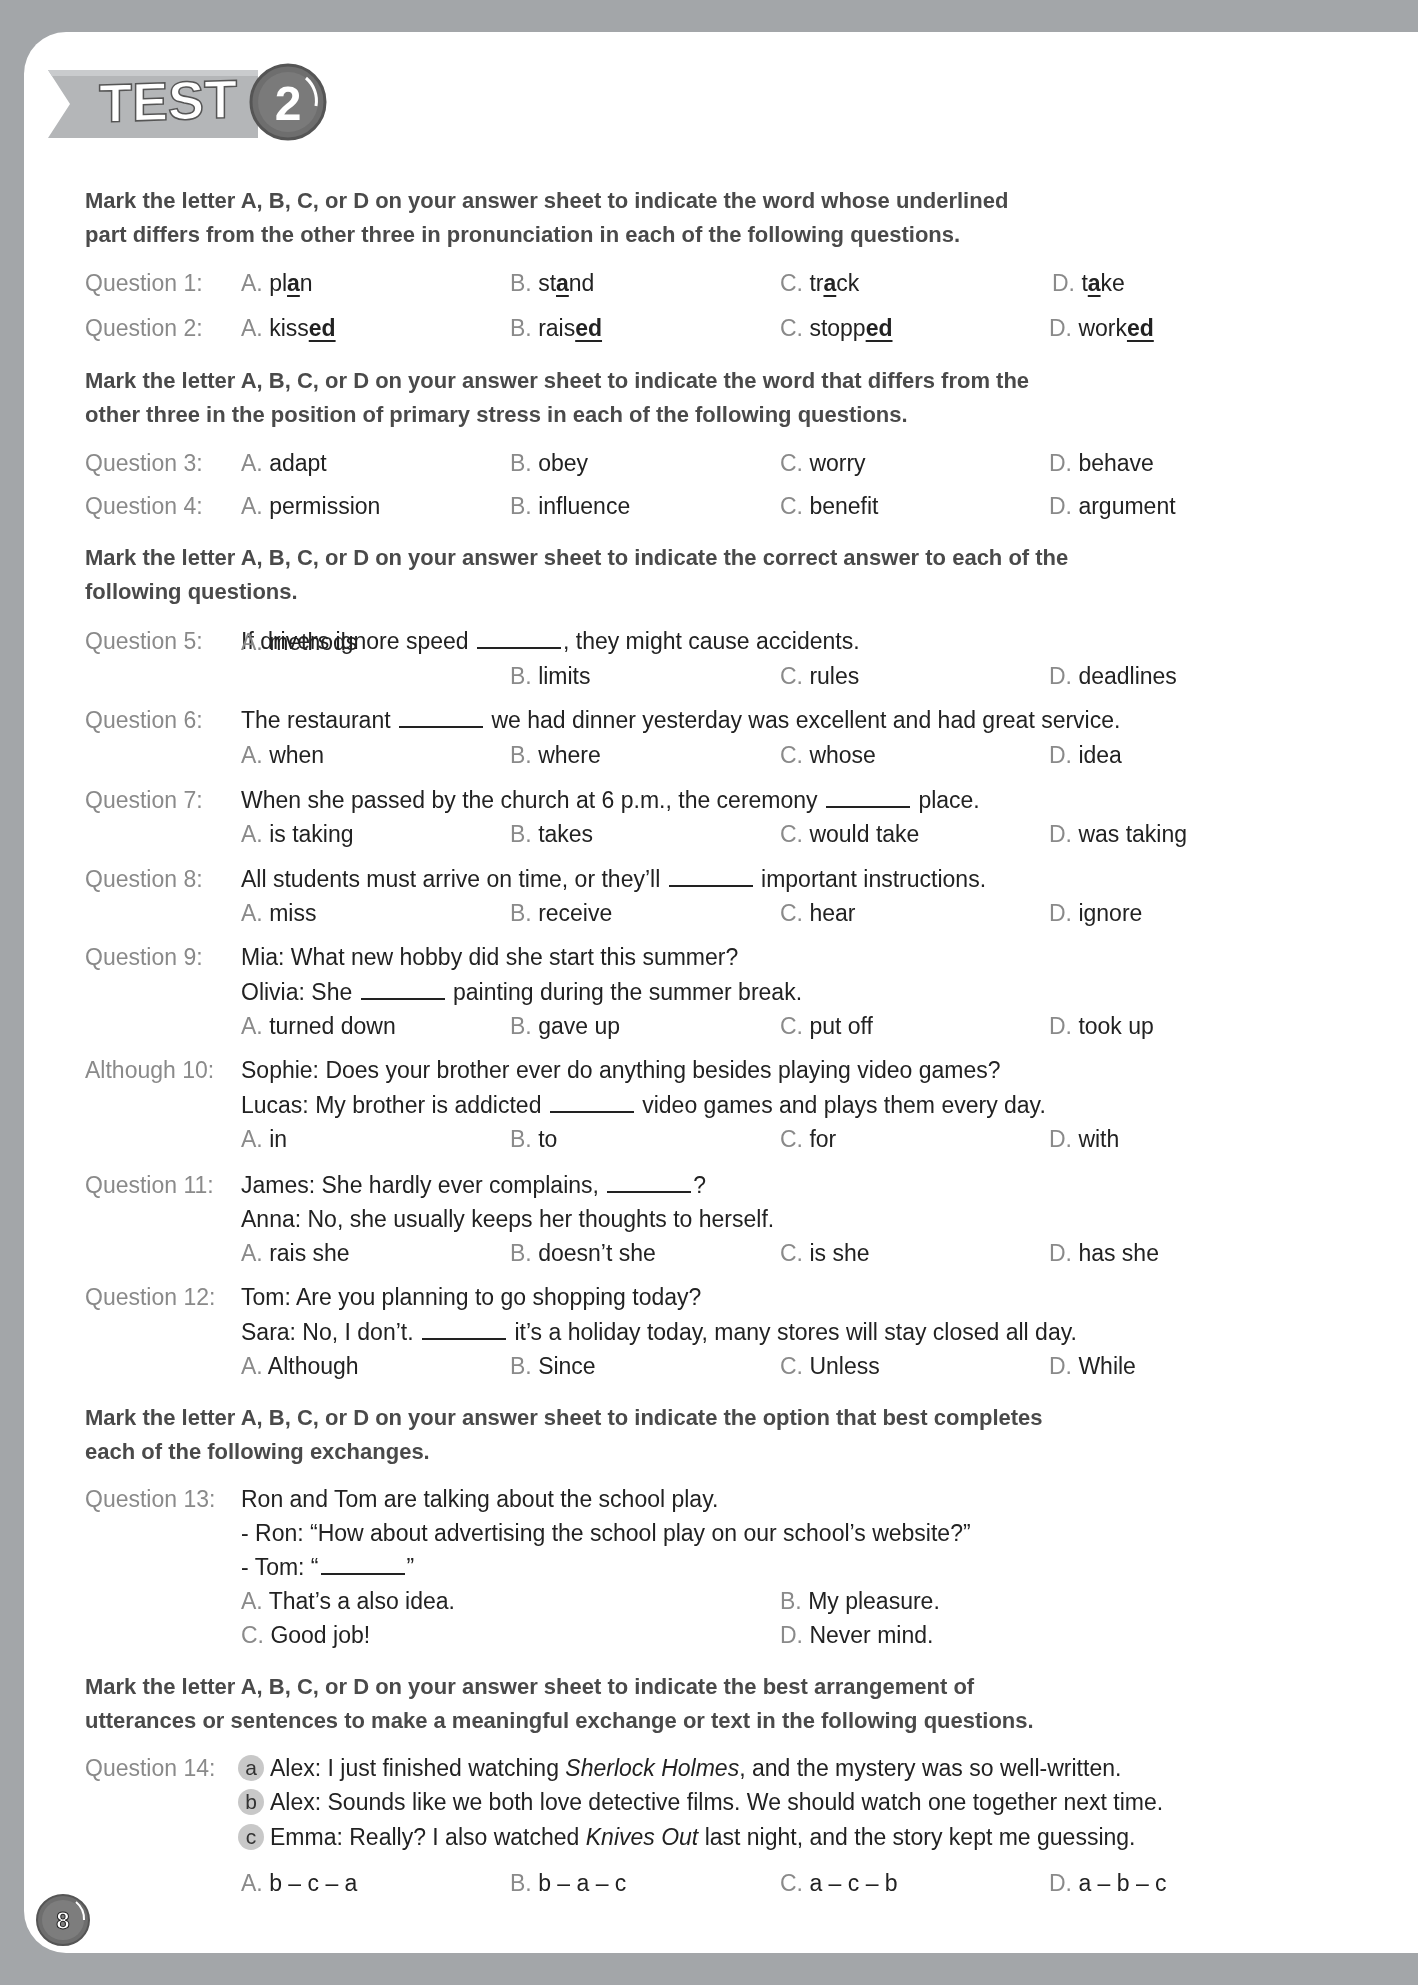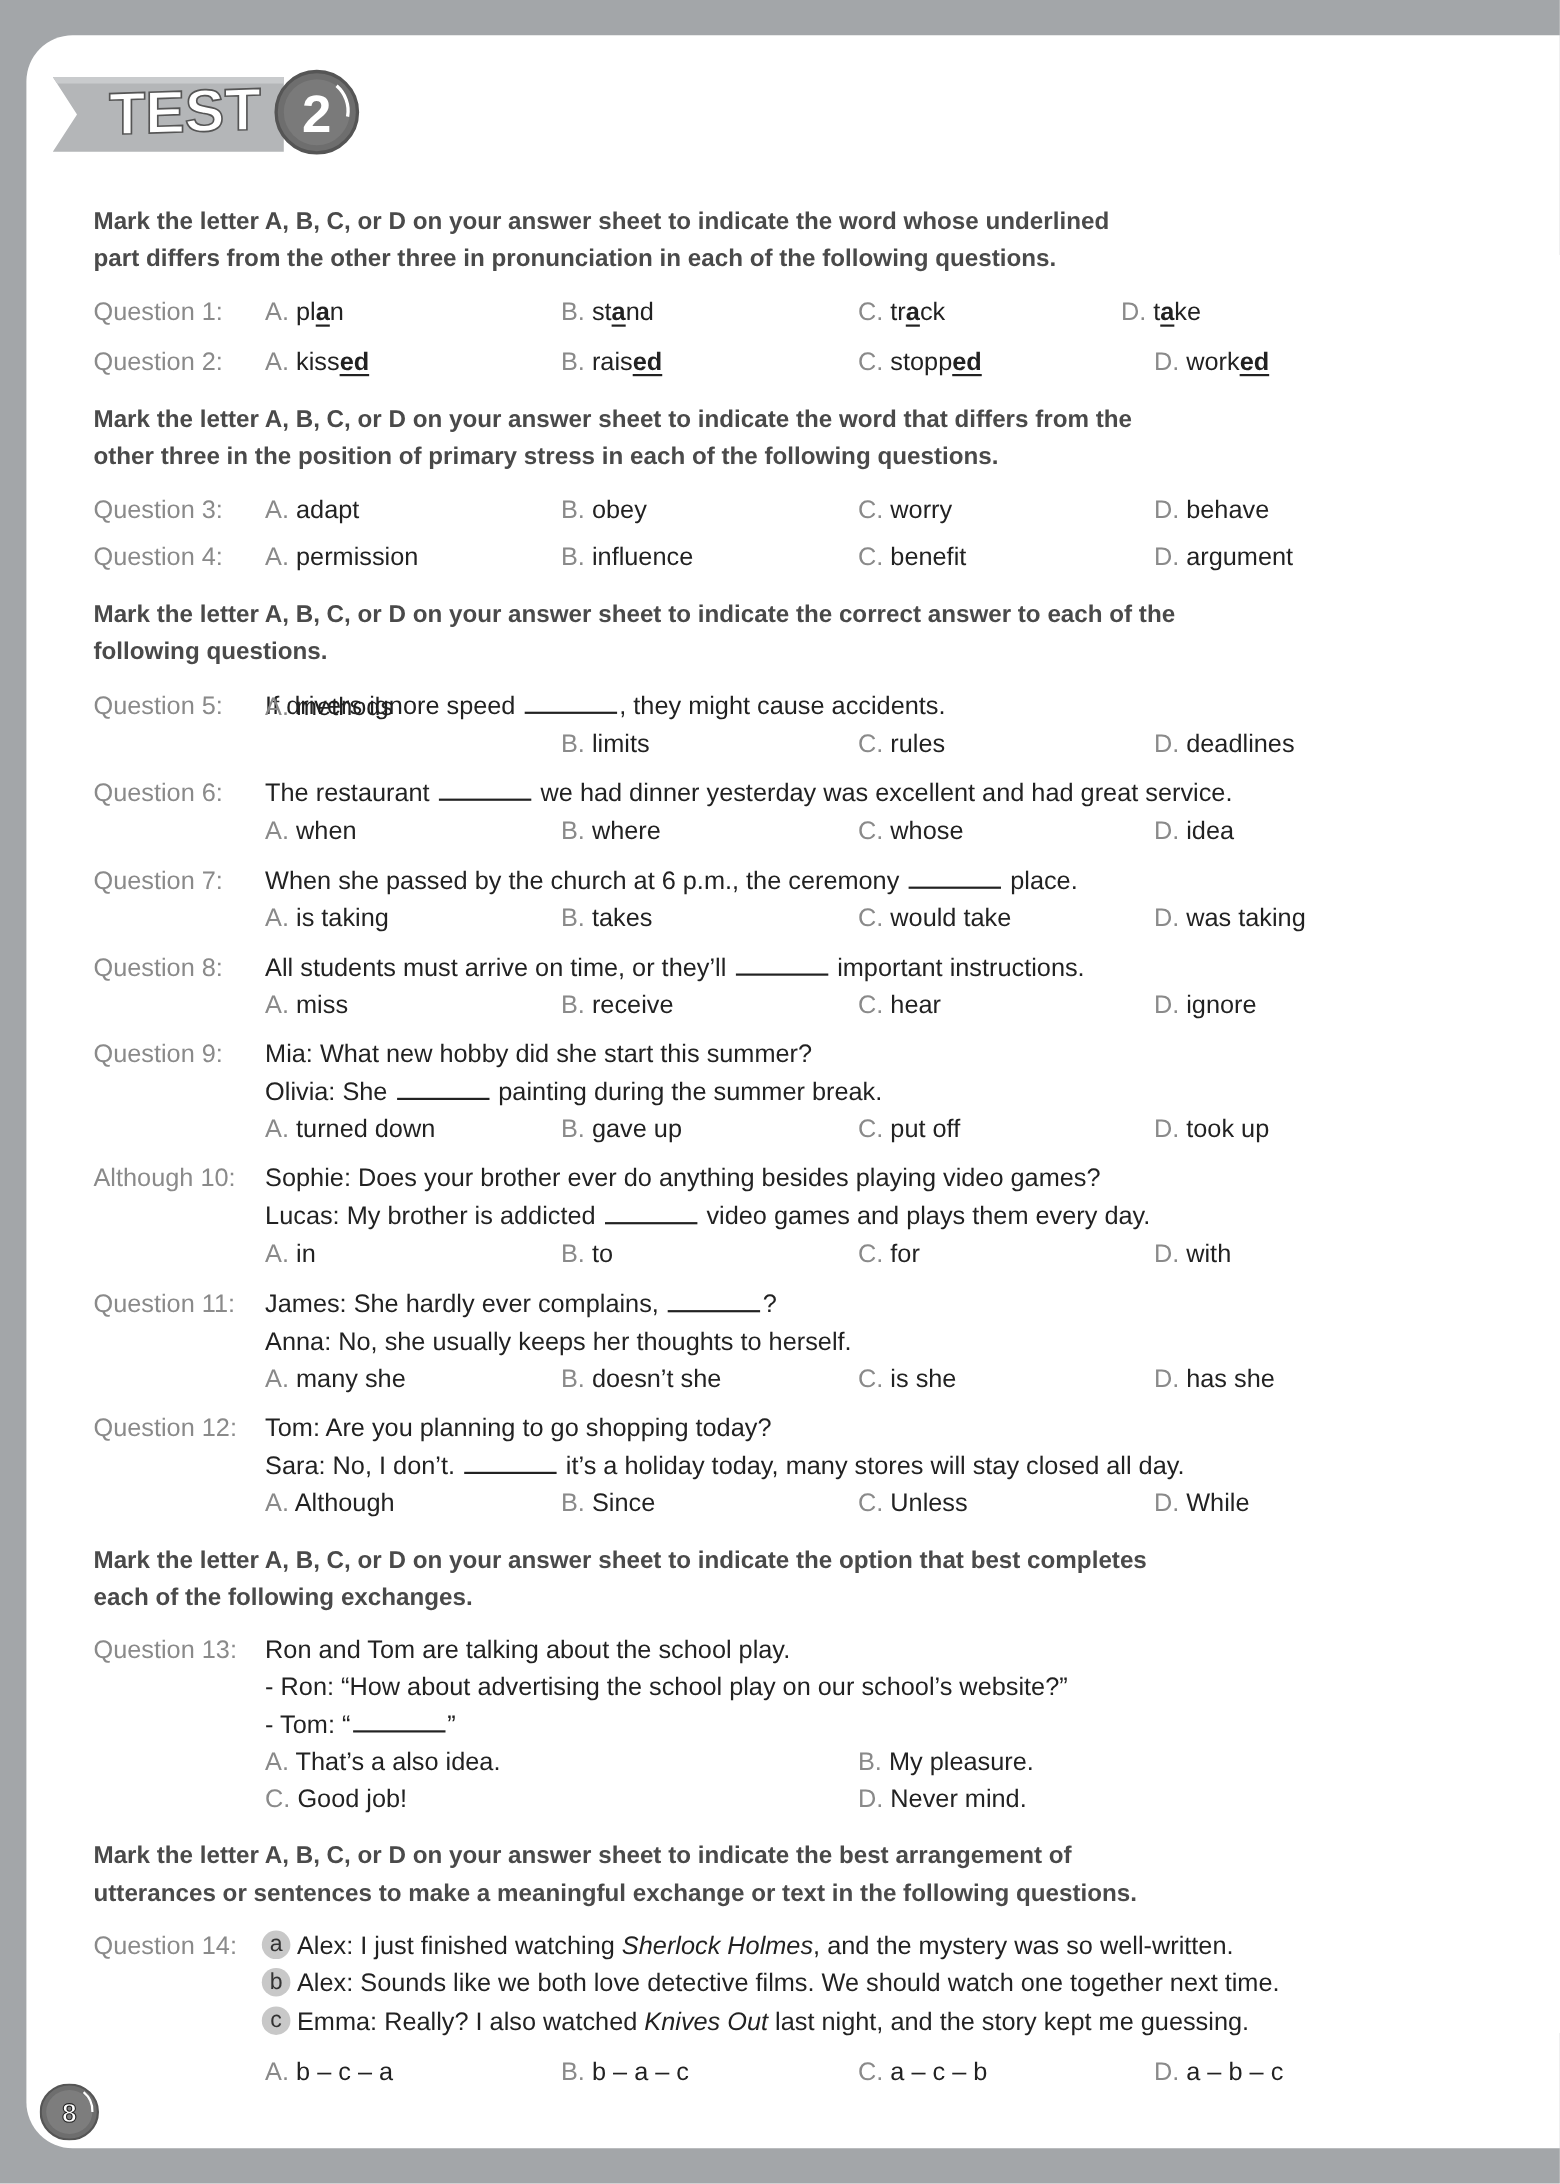--- a/index.html
+++ b/index.html
@@ -35,21 +35,21 @@
   <text x="240" y="58" text-anchor="middle" font-family="Liberation Sans, sans-serif" font-weight="bold" font-size="48" fill="#fff">2</text>
 </svg>
 
 <div class="abs instr" style="top:184px">Mark the letter A, B, C, or D on your answer sheet to indicate the word whose underlined</div>
 <div class="abs instr" style="top:218px">part differs from the other three in pronunciation in each of the following questions.</div>
 
 <div class="abs q qlabel" style="top:266px">Question 1:</div>
 <div class="abs q opt" style="top:266px;left:241px"><span class="ol">A.</span> <span>pl</span><span class="u">a</span><span>n</span></div>
 <div class="abs q opt" style="top:266px;left:510px"><span class="ol">B.</span> <span>st</span><span class="u">a</span><span>nd</span></div>
 <div class="abs q opt" style="top:266px;left:780px"><span class="ol">C.</span> <span>tr</span><span class="u">a</span><span>ck</span></div>
-<div class="abs q opt" style="top:266px;left:1019px"><span class="ol">D.</span> <span>t</span><span class="u">a</span><span>ke</span></div>
+<div class="abs q opt" style="top:266px;left:1052px"><span class="ol">D.</span> <span>t</span><span class="u">a</span><span>ke</span></div>
 
 <div class="abs q qlabel" style="top:311px">Question 2:</div>
 <div class="abs q opt" style="top:311px;left:241px"><span class="ol">A.</span> <span>kiss</span><span class="u">ed</span></div>
 <div class="abs q opt" style="top:311px;left:510px"><span class="ol">B.</span> <span>rais</span><span class="u">ed</span></div>
 <div class="abs q opt" style="top:311px;left:780px"><span class="ol">C.</span> <span>stopp</span><span class="u">ed</span></div>
 <div class="abs q opt" style="top:311px;left:1049px"><span class="ol">D.</span> <span>work</span><span class="u">ed</span></div>
 
 <div class="abs instr" style="top:364px">Mark the letter A, B, C, or D on your answer sheet to indicate the word that differs from the</div>
 <div class="abs instr" style="top:398px">other three in the position of primary stress in each of the following questions.</div>
 
@@ -108,21 +108,21 @@
 <div class="abs q" style="top:1053px;left:241px">Sophie: Does your brother ever do anything besides playing video games?</div>
 <div class="abs q" style="top:1088px;left:241px"><span>Lucas: My brother is addicted</span> <span class="blank"></span> <span>video games and plays them every day.</span></div>
 <div class="abs q opt" style="top:1122px;left:241px"><span class="ol">A.</span> <span>in</span></div>
 <div class="abs q opt" style="top:1122px;left:510px"><span class="ol">B.</span> <span>to</span></div>
 <div class="abs q opt" style="top:1122px;left:780px"><span class="ol">C.</span> <span>for</span></div>
 <div class="abs q opt" style="top:1122px;left:1049px"><span class="ol">D.</span> <span>with</span></div>
 
 <div class="abs q qlabel" style="top:1168px">Question 11:</div>
 <div class="abs q" style="top:1168px;left:241px"><span>James: She hardly ever complains,</span> <span class="blank"></span><span>?</span></div>
 <div class="abs q" style="top:1202px;left:241px">Anna: No, she usually keeps her thoughts to herself.</div>
-<div class="abs q opt" style="top:1236px;left:241px"><span class="ol">A.</span> <span>many she</span></div>
+<div class="abs q opt" style="top:1236px;left:241px"><span class="ol">A.</span> <span>rais she</span></div>
 <div class="abs q opt" style="top:1236px;left:510px"><span class="ol">B.</span> <span>doesn’t she</span></div>
 <div class="abs q opt" style="top:1236px;left:780px"><span class="ol">C.</span> <span>is she</span></div>
 <div class="abs q opt" style="top:1236px;left:1049px"><span class="ol">D.</span> <span>has she</span></div>
 
 <div class="abs q qlabel" style="top:1280px">Question 12:</div>
 <div class="abs q" style="top:1280px;left:241px">Tom: Are you planning to go shopping today?</div>
 <div class="abs q" style="top:1315px;left:241px"><span>Sara: No, I don’t.</span> <span class="blank"></span> <span>it’s a holiday today, many stores will stay closed all day.</span></div>
 <div class="abs q opt" style="top:1349px;left:241px"><span class="ol">A.</span> <span>Although</span></div>
 <div class="abs q opt" style="top:1349px;left:510px"><span class="ol">B.</span> <span>Since</span></div>
 <div class="abs q opt" style="top:1349px;left:780px"><span class="ol">C.</span> <span>Unless</span></div>

